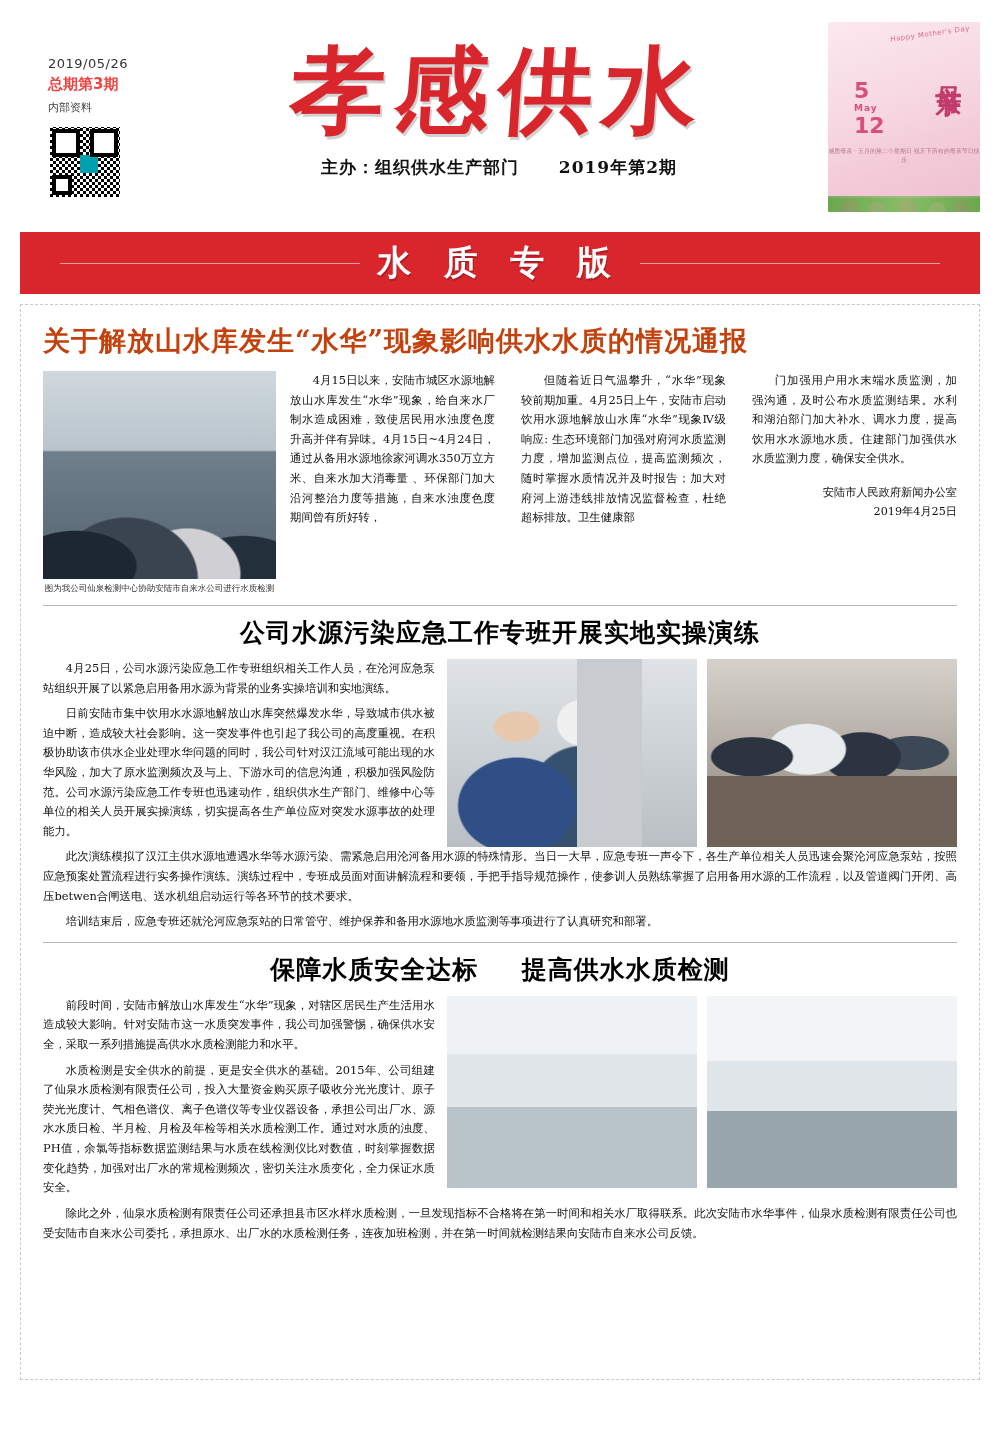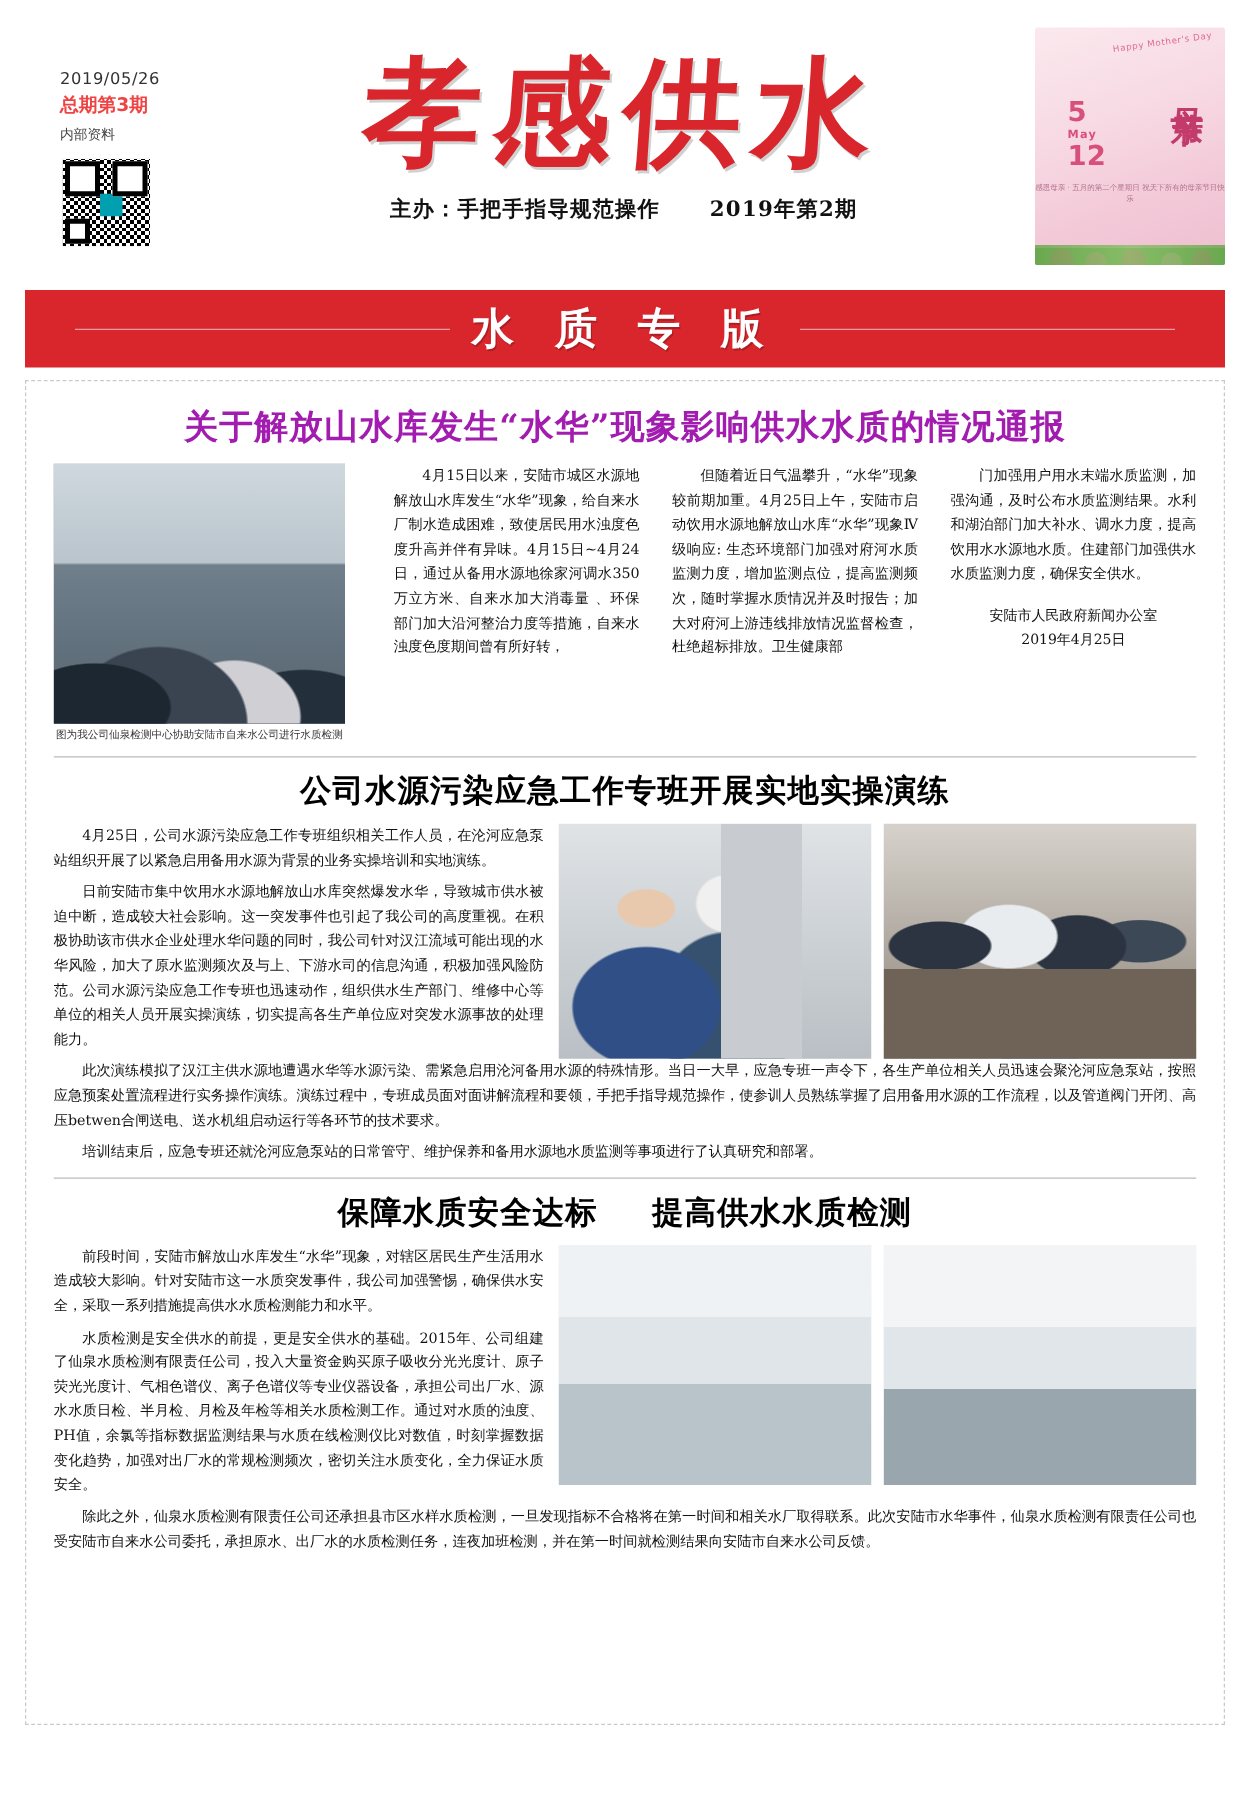--- a/index.html
+++ b/index.html
@@ -166,22 +166,22 @@
   .frame {
     margin-top:10px;
     border:1px dashed #c9c9c9;
     padding:16px 22px 14px 22px;
     height:1076px;
     position:relative;
   }
 
   
   h1.art-title {
-    font-size:27px; font-weight:bold; text-align:center;
-    margin:2px 0 12px 0; letter-spacing:1px; color:#a21caf;
+    font-size:27px; font-weight:bold; text-align:left;
+    margin:2px 0 12px 0; letter-spacing:1px; color:#c2410c;
   }
   h2.art-title {
     font-size:25px; font-weight:bold; text-align:center;
     margin:10px 0 10px 0; letter-spacing:1px; color:#000;
   }
   h2.art-title .sp { display:inline-block; width:24px; }
   .rule {
     border-top:1px solid #bbb; margin:10px 0 10px 0;
   }
 
@@ -190,28 +190,28 @@
   .a1-figure { width:233px; }
   .ph {
     width:100%; position:relative; overflow:hidden;
     background:#8a929a;
   }
   .cap {
     font-size:8.5px; color:#333; text-align:center; margin-top:4px;
     line-height:1.4;
     font-family:"DejaVu Sans", sans-serif;
   }
-  .a1-cols { flex:1; display:flex; gap:26px;margin-left:25px; }
+  .a1-cols { flex:1; display:flex; gap:26px; }
   .col { flex:1; }
   p.body {
     font-size:11.4px; line-height:1.72; text-align:justify;
     margin:0 0 6px 0; text-indent:2em; color:#111;
   }
   .sign {
-    margin-top:14px; font-size:11.2px; line-height:1.7; text-align:center; color:#111;
+    margin-top:14px; font-size:11.2px; line-height:1.7; text-align:right; color:#111;
   }
 
   
   .a2-top { display:flex; gap:12px; }
   .a2-left { width:392px; }
   .a2-right { flex:1; display:flex; gap:10px; }
   .a2-right .ph { width:calc(50% - 5px); height:188px; }
 
   
   .a3-top { display:flex; gap:12px; }
@@ -283,21 +283,21 @@
       <div class="mh-internal">内部资料</div>
       <div class="qr">
         <span class="qr3"></span>
           <span class="qrc"></span>
       </div>
     </div>
 
     <div class="mh-center">
       <div class="logo-title">孝感供水</div>
       <div class="logo-sub">
-        <span>主办：手把手指导规范操作</span>
+        <span>主办：组织供水生产部门</span>
         <span class="gap"></span>
         <span>2019年第2期</span>
       </div>
     </div>
 
     <div class="mh-right">
       <div class="mday-top">Happy Mother's Day</div>
       <div class="mday-num">
         <span>5</span>
         <small>May</small>

